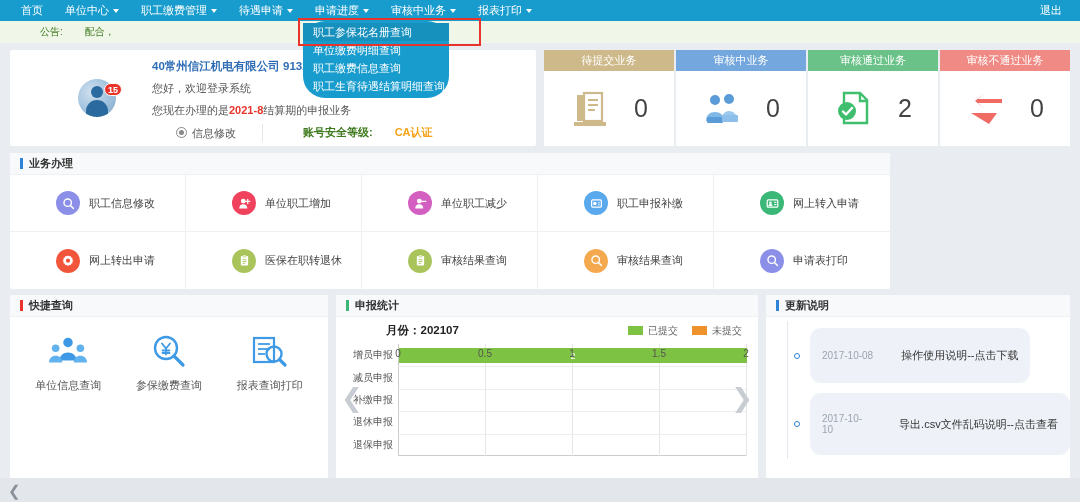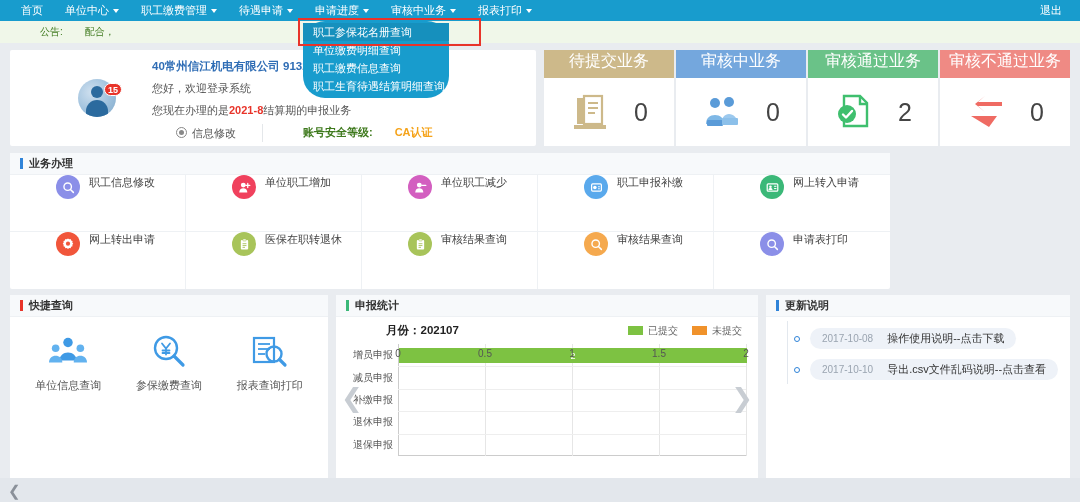--- a/index.html
+++ b/index.html
@@ -113,22 +113,22 @@
     content: ""; position: absolute; left: 2px; top: 2px;
     width: 5px; height: 5px; border-radius: 50%; background: #888;
   }
   .sec-label { color: #3f7a1e; font-weight: bold; margin-left: 40px; }
   .sec-value { color: #f5a31a; font-weight: bold; margin-left: 22px; }
 
   
   .stats { flex: 1; display: flex; gap: 2px; height: 96px; }
   .stat { flex: 1; background: #fff; display: flex; flex-direction: column; }
   .stat-head {
-    height: 28px; line-height: 21px; text-align: center;
-    color: #fff; font-size: 16px;
+    height: 21px; line-height: 21px; text-align: center;
+    color: #fff; font-size: 11px;
   }
   .stat-body {
     flex: 1; display: flex; align-items: center;
     justify-content: space-around; padding: 0 14px;
   }
   .stat-num { font-size: 25px; color: #444; font-weight: normal; }
   .stat-ico { width: 40px; height: 36px; }
 
   
   .panel { background: #fff; border-radius: 2px; }
@@ -136,21 +136,21 @@
     height: 22px; background: #f7f9fb; display: flex; align-items: center;
     padding-left: 10px; font-size: 11px; color: #333; font-weight: bold;
     border-bottom: 1px solid #eef1f4;
   }
   .bar { width: 3px; height: 11px; margin-right: 6px; display: inline-block; }
 
   .biz-wrap { padding: 6px 10px 0 10px; }
   .biz-panel { width: 880px; }
   .biz-grid { display: flex; flex-wrap: wrap; }
   .biz-cell {
-    width: 20%; height: 57px; display: flex; 
+    width: 20%; height: 57px; display: flex; align-items: center;
     padding-left: 46px; gap: 9px; cursor: pointer;
     border-right: 1px solid #eef1f4; border-bottom: 1px solid #eef1f4;
   }
   .biz-grid .biz-cell:nth-child(5n) { border-right: none; }
   .biz-grid .biz-cell:nth-child(n+6) { border-bottom: none; }
   .cico {
     width: 24px; height: 24px; border-radius: 50%;
     display: flex; align-items: center; justify-content: center;
     color: #fff; flex: 0 0 24px;
   }
@@ -214,21 +214,21 @@
     display: flex; align-items: center; gap: 10px;
     margin-bottom: 10px; position: relative; padding-left: 10px;
   }
   .dot {
     width: 6px; height: 6px; border-radius: 50%;
     border: 1.5px solid #2f83d8; background: #fff;
     flex: 0 0 6px; position: relative; z-index: 2;
   }
   .news-pill {
     background: #eef2f8; border-radius: 11px;
-    padding: 3px 12px; display: flex; gap: 14px; align-items: center;
+    padding: 20px 12px; display: flex; gap: 28px; align-items: center;
     cursor: pointer;
   }
   .news-date { font-size: 10px; color: #9aa4b0; }
   .news-text { font-size: 11px; color: #333; white-space: nowrap; }
 
   
   .footer {
     position: absolute; left: 0; bottom: 0; width: 1080px; height: 24px;
     background: #e3e7ec; display: flex; align-items: center; padding-left: 8px;
   }

